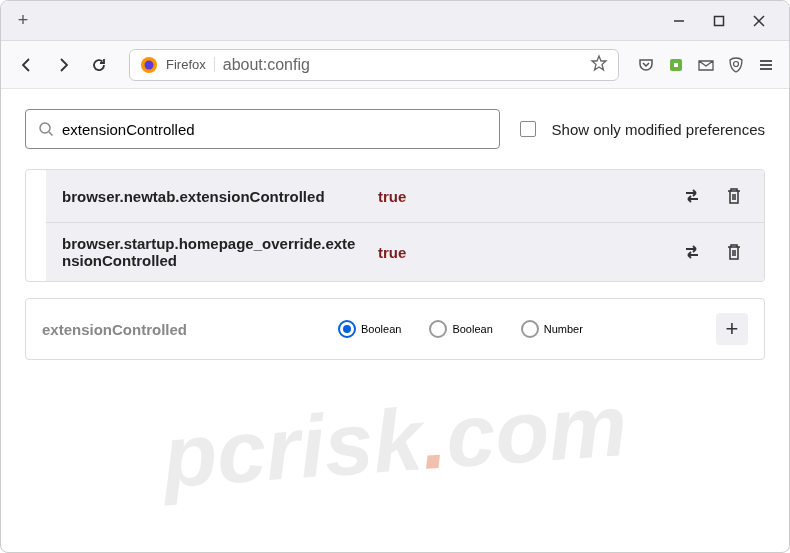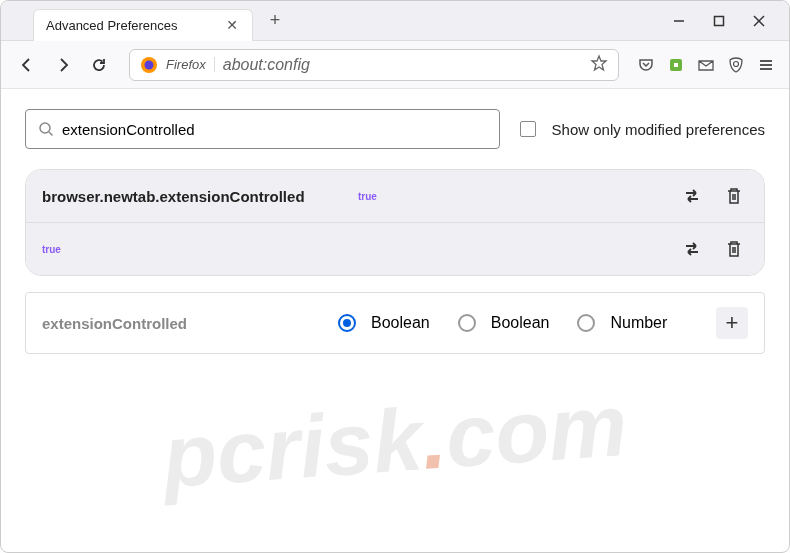--- a/index.html
+++ b/index.html
@@ -6,64 +6,60 @@
     body { width: 790px; height: 553px; background: #fff; position: relative; overflow: hidden; border: 1px solid #ccc; border-radius: 8px; }
     
     .titlebar { height: 40px; display: flex; align-items: center; background: #f0f0f4; border-bottom: 1px solid #ddd; }
     .tab { margin-left: 32px; height: 32px; background: #fff; border-radius: 6px 6px 0 0; display: flex; align-items: center; padding: 0 12px; min-width: 220px; border: 1px solid #ddd; border-bottom: none; margin-top: 8px; position: relative; }
     .tab-title { font-size: 13px; color: #222; flex: 1; }
     .tab-close { width: 16px; height: 16px; display: flex; align-items: center; justify-content: center; font-size: 14px; color: #555; cursor: pointer; }
     .newtab-btn { width: 28px; height: 28px; display: flex; align-items: center; justify-content: center; margin-left: 8px; font-size: 18px; color: #555; cursor: pointer; }
     .window-controls { margin-left: auto; display: flex; gap: 20px; padding-right: 20px; }
     .win-btn { width: 20px; height: 20px; display: flex; align-items: center; justify-content: center; color: #333; cursor: pointer; font-size: 14px; }
     
-    .toolbar { height: 48px; background: #f9f9fb; display: flex; align-items: center; padding: 0 12px; gap: 8px; border-bottom: 1px solid #e5e5e5; font-style: italic; }
+    .toolbar { height: 48px; background: #f9f9fb; display: flex; align-items: center; padding: 0 12px; gap: 8px; border-bottom: 1px solid #e5e5e5; }
     .nav-btn { width: 28px; height: 28px; display: flex; align-items: center; justify-content: center; cursor: pointer; }
     .urlbar { flex: 1; height: 32px; background: #fff; border: 1px solid #ccc; border-radius: 6px; display: flex; align-items: center; padding: 0 10px; gap: 8px; margin: 0 8px; }
     .ff-logo { width: 18px; height: 18px; }
     .urlbar-label { font-size: 13px; color: #555; padding-right: 8px; border-right: 1px solid #ddd; }
     .urlbar-url { font-size: 16px; color: #666; flex: 1; }
     .star-icon { color: #888; }
     .tool-icon { width: 22px; height: 22px; display: flex; align-items: center; justify-content: center; cursor: pointer; }
     
     .content { padding: 20px 24px; }
     .search-row { display: flex; align-items: center; gap: 20px; margin-bottom: 20px; }
     .search-box { flex: 1; height: 40px; border: 1px solid #888; border-radius: 4px; display: flex; align-items: center; padding: 0 12px; gap: 8px; }
     .search-input { border: none; outline: none; font-size: 15px; flex: 1; }
     .checkbox-wrap { display: flex; align-items: center; gap: 16px; font-size: 15px; color: #222; }
     .checkbox { width: 16px; height: 16px; border: 1px solid #888; border-radius: 2px; }
     
-    .pref-table { border: 1px solid #ddd; border-radius: 16px; overflow: hidden; }
+    .pref-table { border: 1px solid #ddd; border-radius: 4px; overflow: hidden; padding-left: 20px; }
     .pref-row { display: flex; align-items: center; padding: 12px 16px; background: #f0f0f4; border-bottom: 1px solid #ddd; gap: 16px; }
     .pref-row:last-child { border-bottom: none; }
     .pref-name { font-size: 15px; font-weight: 600; color: #222; width: 300px; word-break: break-word; }
-    .pref-value { font-size: 10px; font-weight: 600; color: #8b5cf6; flex: 1; }
+    .pref-value { font-size: 15px; font-weight: 600; color: #7f1d1d; flex: 1; }
     .pref-actions { display: flex; gap: 14px; }
     .action-btn { width: 28px; height: 28px; display: flex; align-items: center; justify-content: center; cursor: pointer; }
     
     .new-pref { border: 1px solid #ddd; border-radius: 4px; margin-top: 16px; padding: 14px 16px; display: flex; align-items: center; gap: 16px; }
     .new-pref-name { font-size: 15px; font-weight: 600; color: #888; width: 280px; }
     .type-options { display: flex; gap: 28px; flex: 1; }
-    .radio-wrap { display: flex; align-items: center; gap: 15px; font-size: 16px; text-align: right; }
+    .radio-wrap { display: flex; align-items: center; gap: 5px; font-size: 11px; text-align: right; }
     .radio { width: 18px; height: 18px; border-radius: 50%; border: 2px solid #999; display: flex; align-items: center; justify-content: center; }
     .radio.checked { border-color: #0060df; }
     .radio.checked::after { content: ''; width: 8px; height: 8px; border-radius: 50%; background: #0060df; }
     .add-btn { width: 32px; height: 32px; background: #f0f0f4; border-radius: 4px; display: flex; align-items: center; justify-content: center; font-size: 22px; color: #333; cursor: pointer; }
     
     .watermark { position: absolute; bottom: 60px; left: 50%; transform: translate(-50%, 0) rotate(-4deg); font-size: 88px; font-weight: bold; font-style: italic; color: rgba(200,200,200,0.35); pointer-events: none; user-select: none; white-space: nowrap; }
     .watermark .dot { color: rgba(220,100,50,0.4); }
   </style>
 </head>
 <body>
 
 <div class="titlebar">
-  <div class="tab">
-    <span class="tab-title">Advanced Preferences</span>
-    <span class="tab-close">✕</span>
-  </div>
   <div class="newtab-btn">+</div>
   <div class="window-controls">
     <div class="win-btn">
         <svg width="12" height="12" viewBox="0 0 12 12">
           <line x1="1" y1="6" x2="11" y2="6" stroke="#333" stroke-width="1.5"></line>
         </svg>
       </div>
     <div class="win-btn">
         <svg width="12" height="12" viewBox="0 0 12 12">
           <rect x="1.5" y="1.5" width="9" height="9" fill="none" stroke="#333" stroke-width="1.5"></rect>
@@ -162,20 +158,21 @@
             </svg>
           </div>
         <div class="action-btn">
             <svg width="20" height="20" viewBox="0 0 20 20">
               <path d="M4 5 L16 5 M7 5 L7 3 L13 3 L13 5 M6 5 L6 17 L14 17 L14 5 M9 8 L9 14 M11 8 L11 14" fill="none" stroke="#333" stroke-width="1.5"></path>
             </svg>
           </div>
       </div>
     </div>
     <div class="pref-row">
+      <div class="pref-name">browser.startup.homepage_override.extensionControlled</div>
       <div class="pref-value">true</div>
       <div class="pref-actions">
         <div class="action-btn">
             <svg width="20" height="20" viewBox="0 0 20 20">
               <path d="M4 7 L14 7 M14 7 L11 4 M14 7 L11 10 M16 13 L6 13 M6 13 L9 10 M6 13 L9 16" fill="none" stroke="#333" stroke-width="1.8"></path>
             </svg>
           </div>
         <div class="action-btn">
             <svg width="20" height="20" viewBox="0 0 20 20">
               <path d="M4 5 L16 5 M7 5 L7 3 L13 3 L13 5 M6 5 L6 17 L14 17 L14 5 M9 8 L9 14 M11 8 L11 14" fill="none" stroke="#333" stroke-width="1.5"></path>

